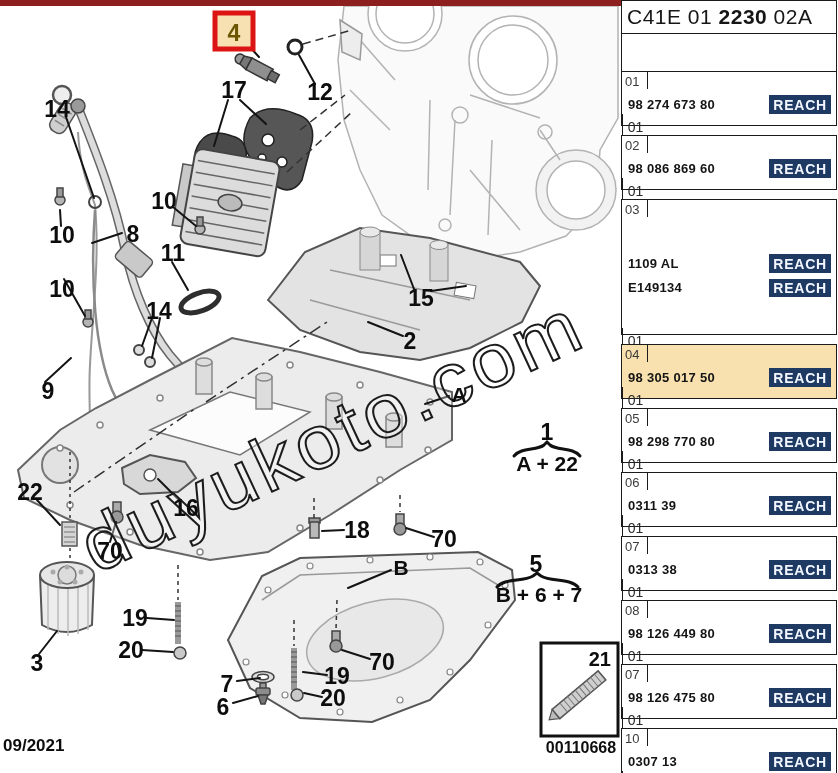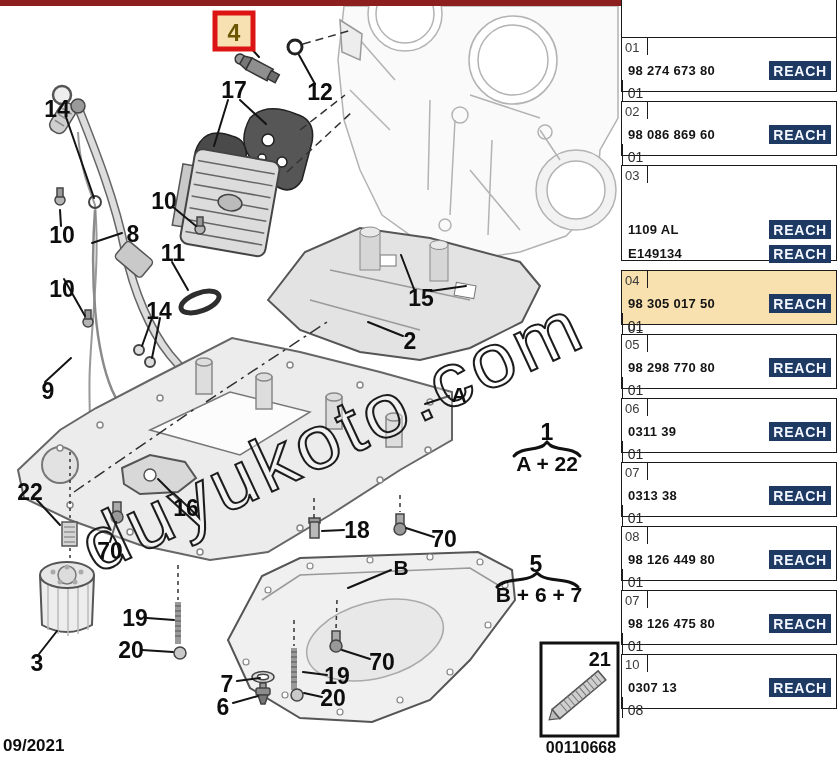--- a/index.html
+++ b/index.html
@@ -8,21 +8,21 @@
   svg text{font-family:"Liberation Sans",sans-serif;}
 
   
   .ptable{position:absolute;left:621px;top:0;width:216px;}
   .pbox{box-sizing:border-box;border:1.5px solid #1b1b1b;background:#fff;}
   .phead{height:34px;font-size:21px;color:#161616;padding:4px 0 0 5px;white-space:pre;letter-spacing:.5px;}
   .phead b{font-weight:bold;}
   .psub{height:39px;margin-top:-1px;}
   .prows{display:flex;flex-direction:column;gap:9px;margin-top:-1px;}
   .prow{display:flex;height:55px;padding:0;flex-direction:column;}
-  .prow.tall{height:96px;gap:31px;}
+  .prow.tall{height:136px;gap:31px;}
   .prow.hl{background:#f8e1ae;}
   .cnum{width:26px;border-right:1.5px solid #1b1b1b;font-size:13px;color:#3a3a3a;padding:2px 0 0 3px;box-sizing:border-box;}
   .cmain{flex:1;display:flex;flex-direction:column;min-width:0;}
   .entry{flex:1;display:flex;align-items:center;justify-content:space-between;padding:6px 5px 0 6px;}
   .part{font-size:13px;font-weight:bold;color:#141414;letter-spacing:.3px;white-space:nowrap;}
   .reach{background:#1e3a63;color:#f2f6ff;font-size:14px;font-weight:bold;
          padding:2.5px 4px 2px 4px;letter-spacing:.8px;line-height:1;flex:0 0 auto;cursor:pointer;}
   .cqty{width:26px;border-left:1.5px solid #1b1b1b;display:flex;flex-direction:column;box-sizing:border-box;}
   .qty{flex:1;display:flex;align-items:center;justify-content:center;font-size:14px;color:#2b2b2b;padding-top:5px;}
 
@@ -316,20 +316,21 @@
       </g>
       <text x="581" y="753" text-anchor="middle" font-size="16" font-weight="bold" fill="#0d0d0d">00110668</text>
     </g>
 
     <text x="3" y="751" font-size="17" font-weight="bold" fill="#0d0d0d">09/2021</text>
 
     <rect x="0" y="0" width="622" height="6" fill="#8e1f1f"></rect>
   </svg>
 
   <div class="ptable">
+    <div class="pbox phead"><span>C41E 01 </span><b>2230</b><span> 02A</span></div>
     <div class="pbox psub"></div>
     <div class="prows">
 
       <div class="pbox prow">
         <div class="cnum">01</div>
         <div class="cmain">
             <div class="entry">
           <span class="part">98 274 673 80</span>
           <span class="reach">REACH</span>
         </div>

